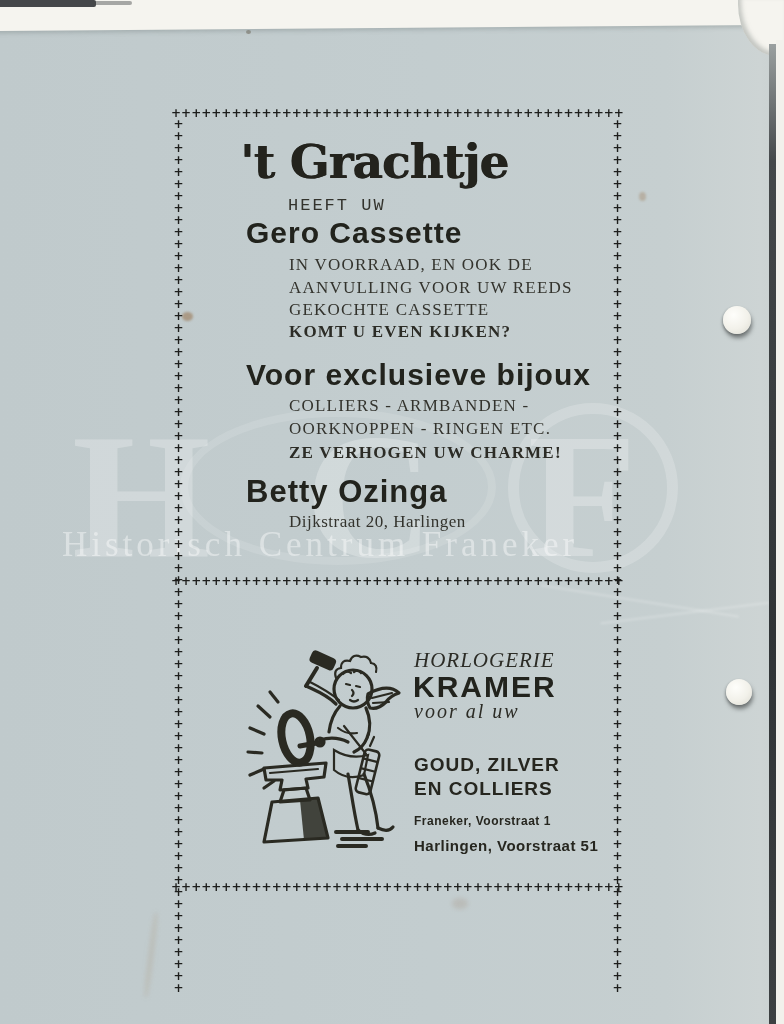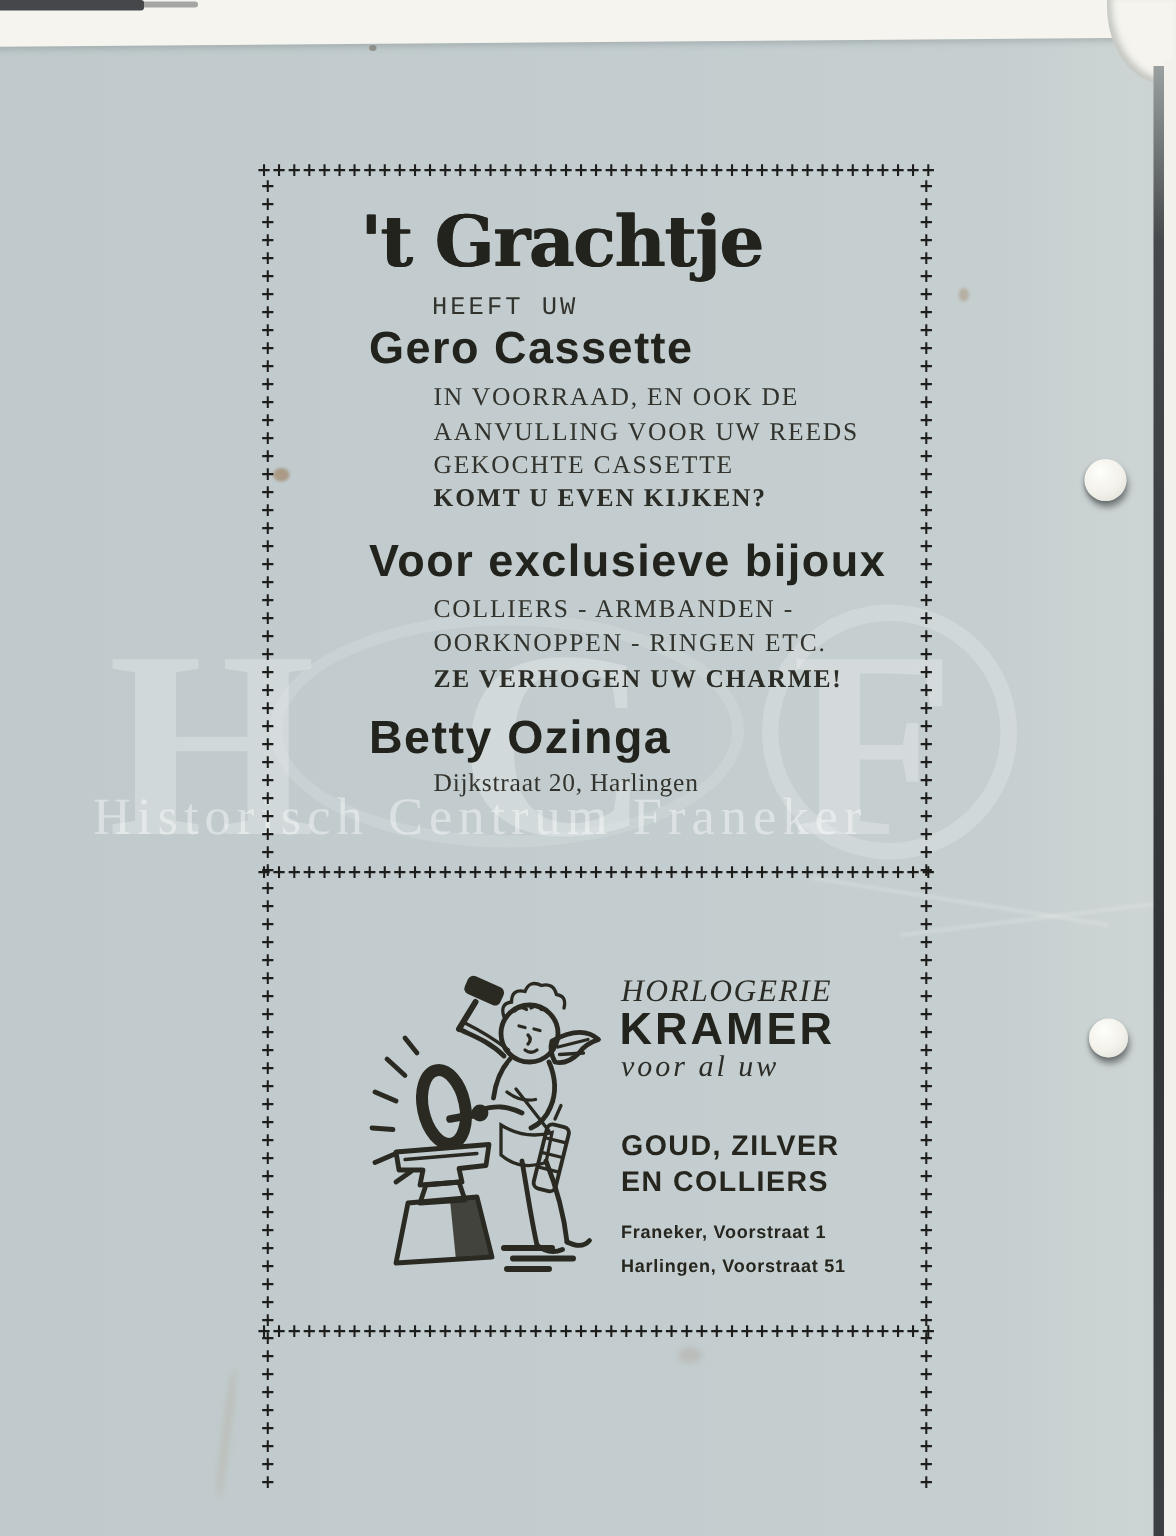--- a/index.html
+++ b/index.html
@@ -457,21 +457,21 @@
 
         <path class="ln" d="M96 200 h32 M102 207 h40 M98 214 h28" style="stroke-width:4"></path>
       </svg>
     </div>
     <div class="abs t-italic" style="left:414px;top:648px;font-size:21px;letter-spacing:1px;">HORLOGERIE</div>
     <div class="abs t-boldsans" style="left:413px;top:672px;font-size:30px;letter-spacing:2px;">KRAMER</div>
     <div class="abs t-italic" style="left:414px;top:700px;font-size:20px;letter-spacing:2px;">voor al uw</div>
     <div class="abs t-sans" style="left:414px;top:754px;font-size:19px;font-weight:600;letter-spacing:1px;">GOUD, ZILVER</div>
     <div class="abs t-sans" style="left:414px;top:778px;font-size:19px;font-weight:600;letter-spacing:1px;">EN COLLIERS</div>
     <div class="abs t-sans" style="left:414px;top:814px;font-size:12px;font-weight:700;letter-spacing:0.5px;">Franeker, Voorstraat 1</div>
-    <div class="abs t-sans" style="left:414px;top:837px;font-size:12px;font-weight:700;letter-spacing:0.5px;">Harlingen, Voorstraat 51</div>
+    <div class="abs t-sans" style="left:414px;top:837px;font-size:15px;font-weight:700;letter-spacing:0.5px;">Harlingen, Voorstraat 51</div>
   </section>
 
   <div class="abs hole" style="left:723px;top:306px;width:28px;height:28px;"></div>
   <div class="abs hole" style="left:726px;top:679px;width:26px;height:26px;"></div>
 
   <div class="abs scan-top" style="left:-10px;top:-10px;width:810px;height:38px;"></div>
   <div class="abs scan-corner" style="left:738px;top:0;width:46px;height:56px;"></div>
   <div class="abs scan-right-line" style="left:769px;top:44px;width:7px;height:980px;"></div>
   <div class="abs scan-right" style="left:776px;top:40px;width:8px;height:984px;"></div>
   <div class="abs scan-topleft-mark" style="left:0;top:0;width:96px;height:7px;"></div>

